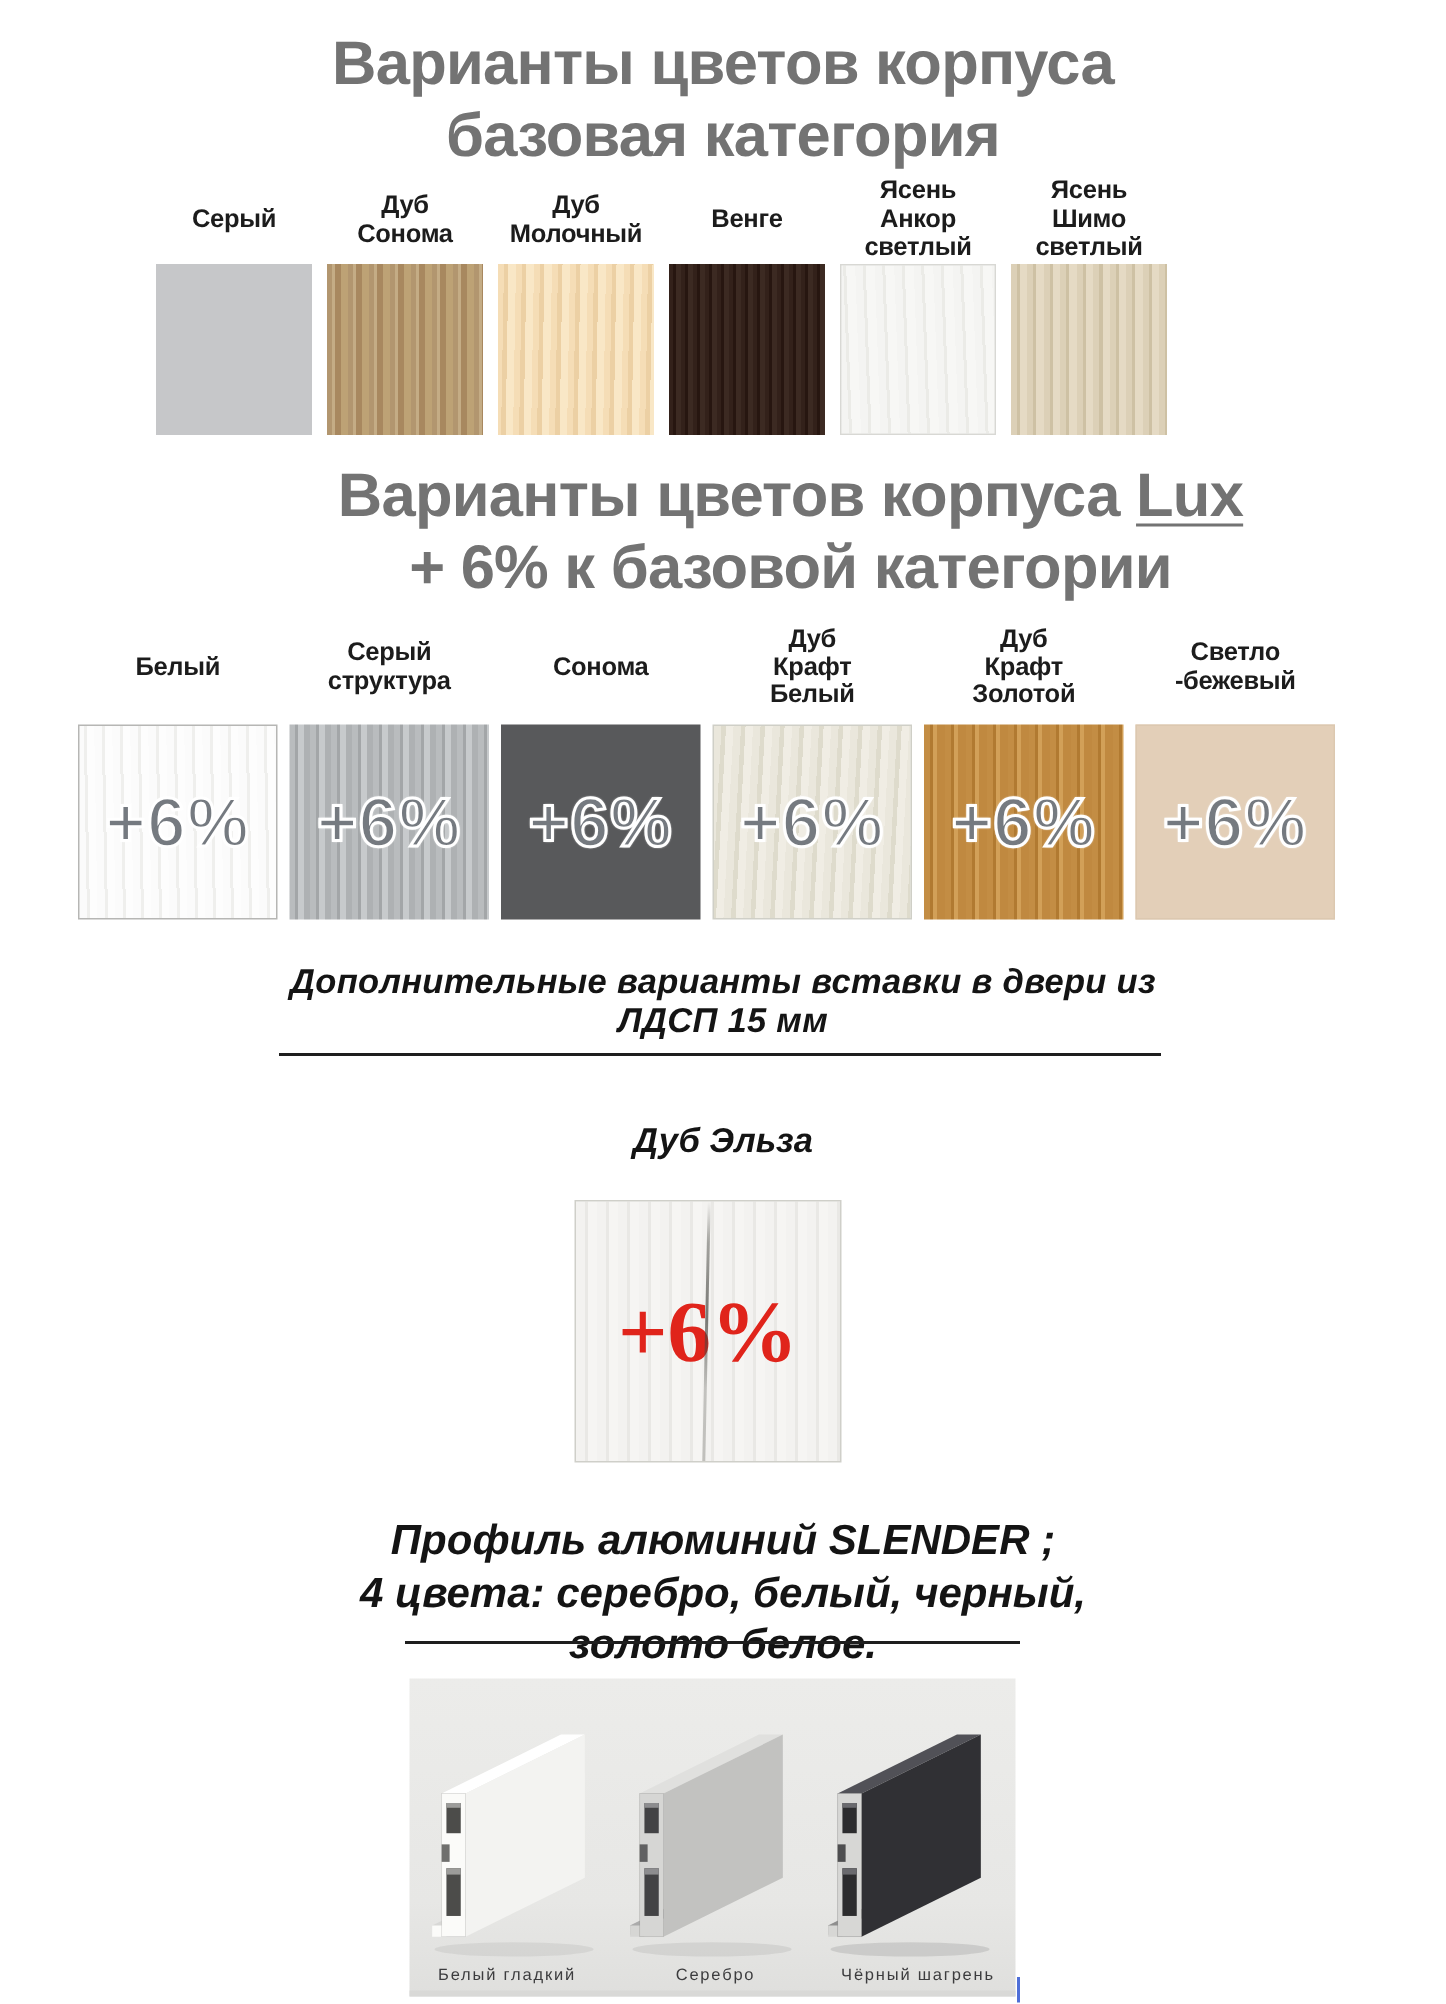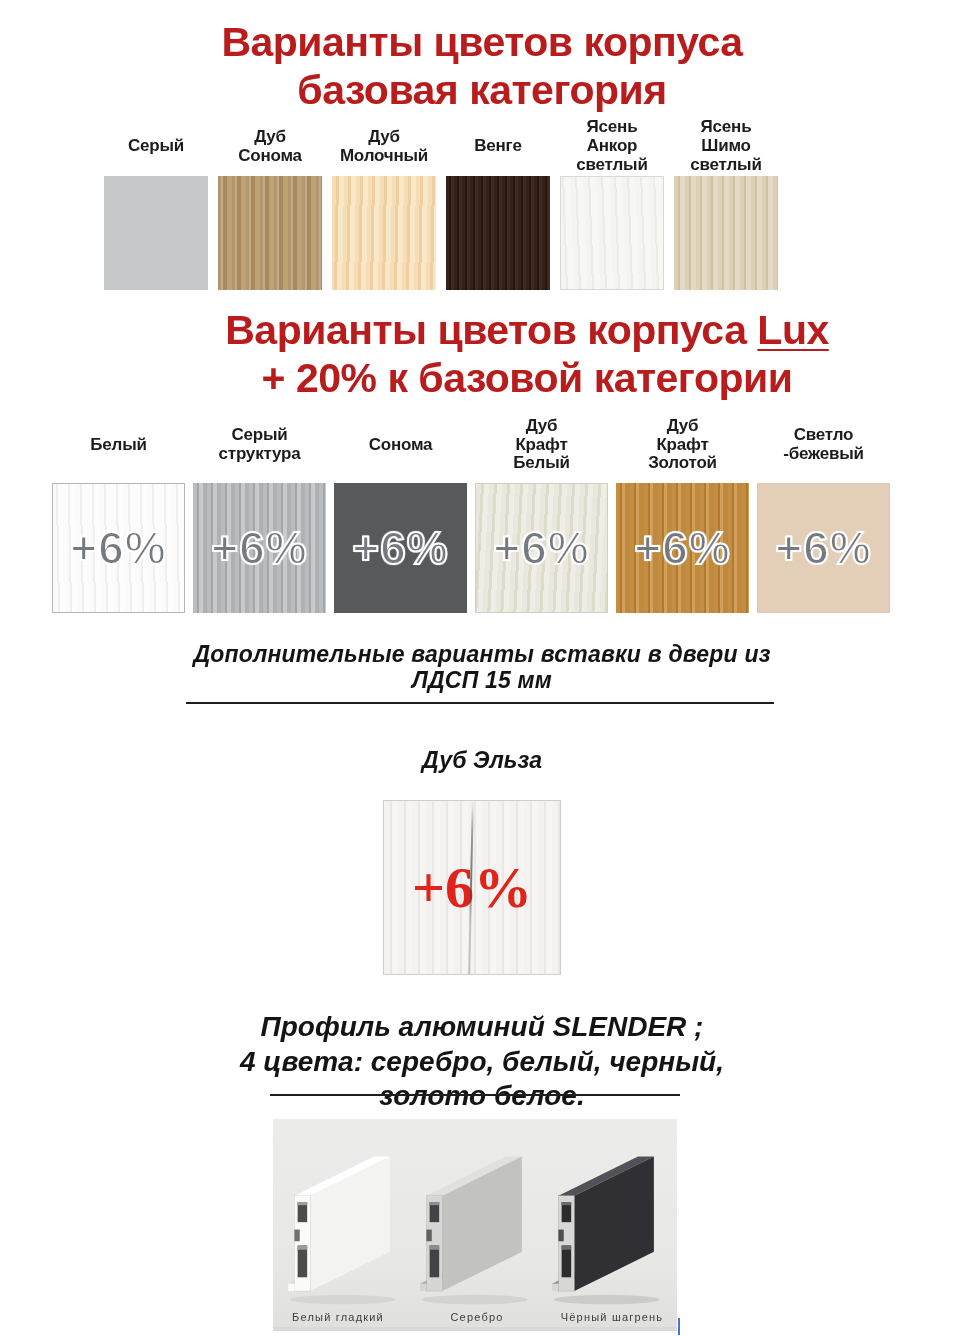--- a/index.html
+++ b/index.html
@@ -1,21 +1,21 @@
 <!DOCTYPE html>
 <html><head>
 <meta charset="utf-8">
 <style>
   html,body{margin:0;padding:0;background:#ffffff;}
   .page{position:relative;width:964px;height:1336px;margin:0 auto;background:#ffffff;
         font-family:"Liberation Sans", sans-serif;overflow:hidden;}
 
   
   .red-title{position:absolute;left:0;width:100%;text-align:center;
-             color:#b91c1c;font-weight:bold;font-size:41px;line-height:1.18;
+             color:#737373;font-weight:bold;font-size:41px;line-height:1.18;
              letter-spacing:-0.5px;white-space:pre-line;}
   #title-base{top:18px;}
   #title-lux{top:306px;margin-left:45px;}
   .lux-underline{text-decoration:underline;text-underline-offset:5px;text-decoration-thickness:2px;}
 
   
   .swatch-row{position:absolute;display:flex;}
   #row-base{top:120px;left:104px;width:676px;gap:10px;}
   #row-lux{top:413px;left:52px;width:838px;gap:8px;}
   .swatch-col{display:flex;flex-direction:column;}
@@ -119,21 +119,21 @@
       <div class="swatch tex-ankor"></div>
     </div>
     <div class="swatch-col">
       <div class="swatch-label">Ясень
 Шимо
 светлый</div>
       <div class="swatch tex-shimo"></div>
     </div>
   </div>
 
-  <div id="title-lux" class="red-title"><span>Варианты цветов корпуса </span><span class="lux-underline">Lux</span><br><span>+ 20% к базовой категории</span></div>
+  <div id="title-lux" class="red-title"><span>Варианты цветов корпуса </span><span class="lux-underline">Lux</span><br><span>+ 6% к базовой категории</span></div>
 
   <div id="row-lux" class="swatch-row">
     <div class="swatch-col">
       <div class="swatch-label">Белый</div>
       <div class="swatch tex-white">
         <span class="pct">+6%</span>
       </div>
     </div>
     <div class="swatch-col">
       <div class="swatch-label">Серый

